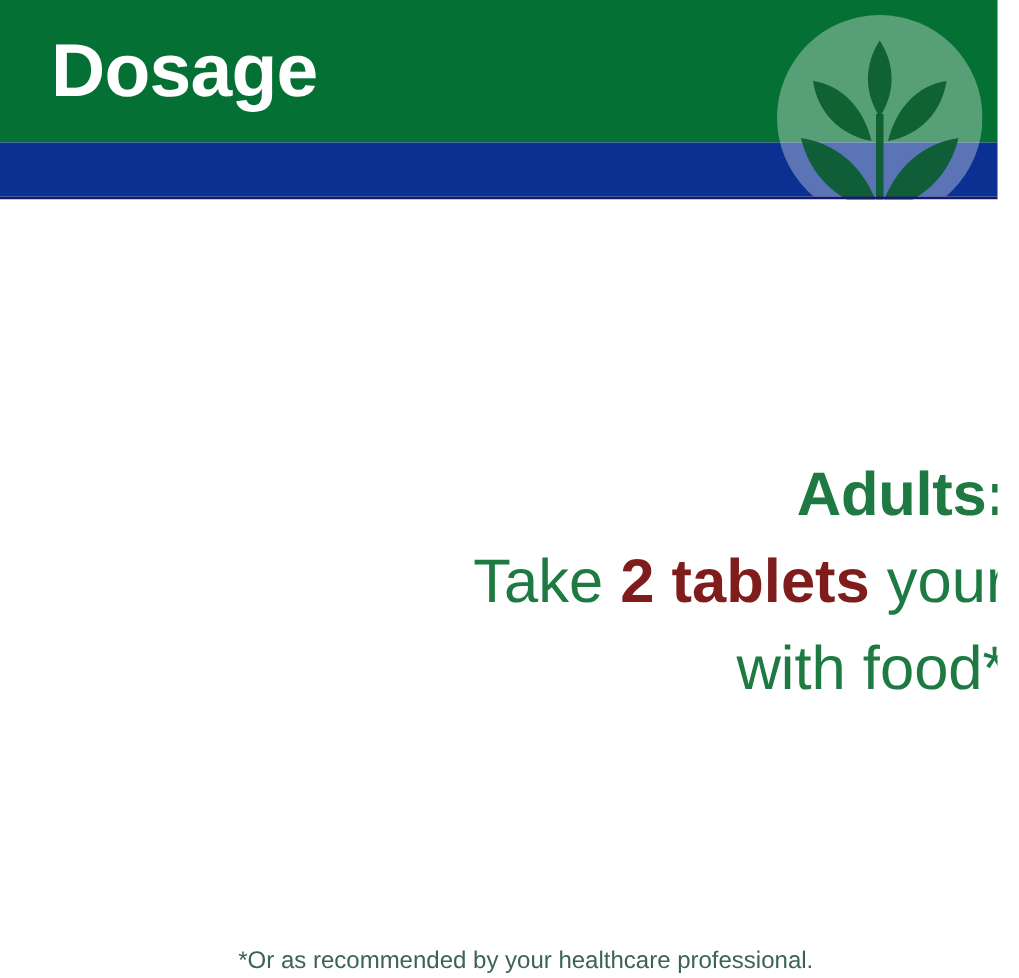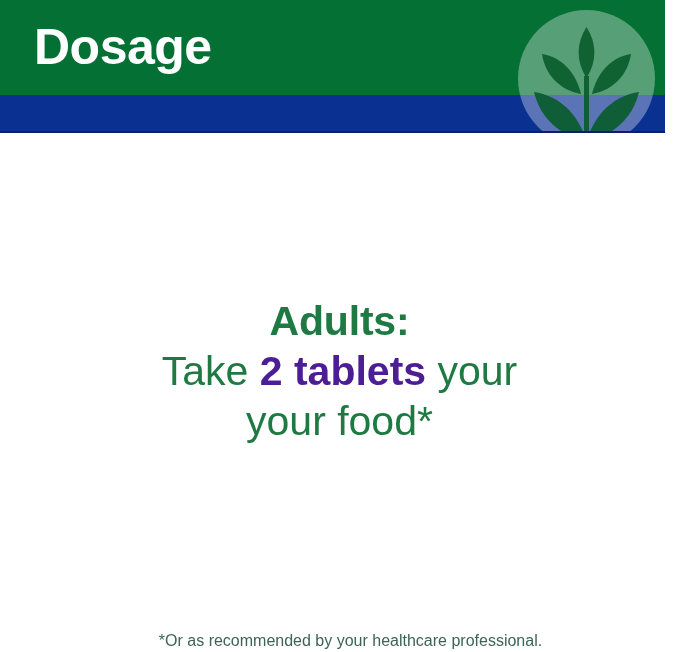--- a/index.html
+++ b/index.html
@@ -80,33 +80,34 @@
 
   
   .dosage-block {
     position: absolute;
     left: 0;
     top: 296px;
     width: 679px;
     text-align: center;
   }
   .dosage-line {
-    margin: 0;
+    margin: 8px;
     font-size: 41px;
     line-height: 50px;
     color: #1E7A42;
     white-space: nowrap;
+    text-align: right;
   }
   .line-heading {
     font-weight: bold;
     letter-spacing: -0.2px;
   }
   .line-body { font-weight: normal; }
   .em-qty {
-    color: #4c1d95;
+    color: #7f1d1d;
     font-weight: bold;
   }
   .asterisk-mark { font-weight: normal; }
 
   
   .footnote {
     position: absolute;
     left: 0;
     top: 619px;
     width: 679px;
@@ -141,18 +142,18 @@
       </svg>
     </div>
 
     <h1 class="header-title">Dosage</h1>
     <div class="header-rule"></div>
   </div>
 
   <div class="dosage-block">
     <p class="dosage-line line-heading">Adults:</p>
     <p class="dosage-line line-body"><span>Take </span><span class="em-qty">2 tablets</span><span> your</span></p>
-    <p class="dosage-line line-body"><span>your food</span><span class="asterisk-mark">*</span></p>
+    <p class="dosage-line line-body"><span>with food</span><span class="asterisk-mark">*</span></p>
   </div>
 
   <p class="footnote">*Or as recommended by your healthcare professional.</p>
 
 </div>
 
 </body></html>

